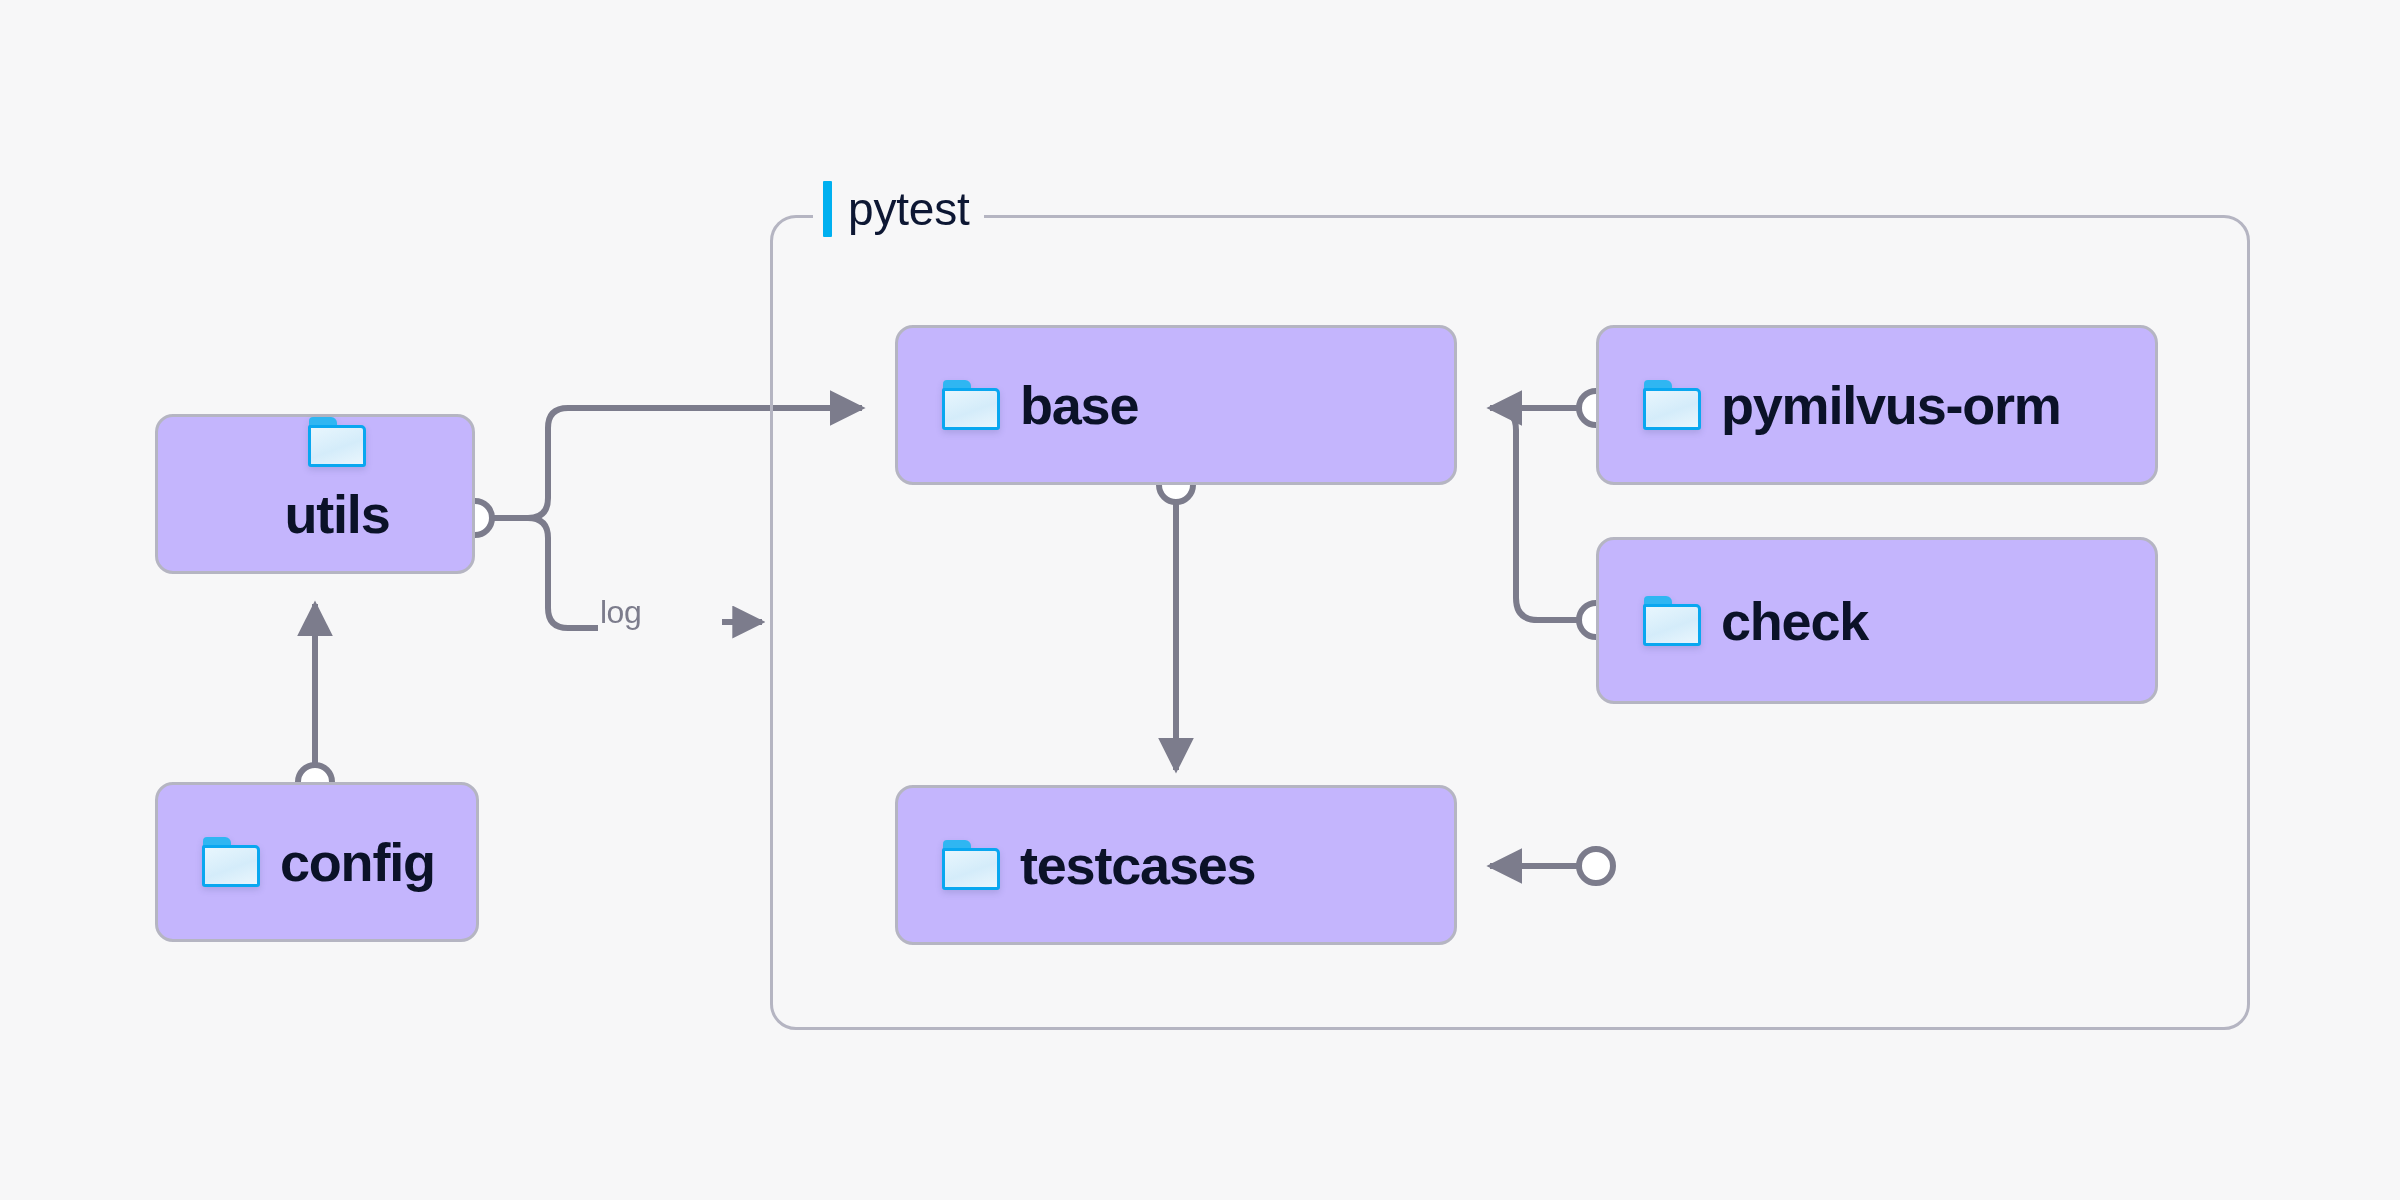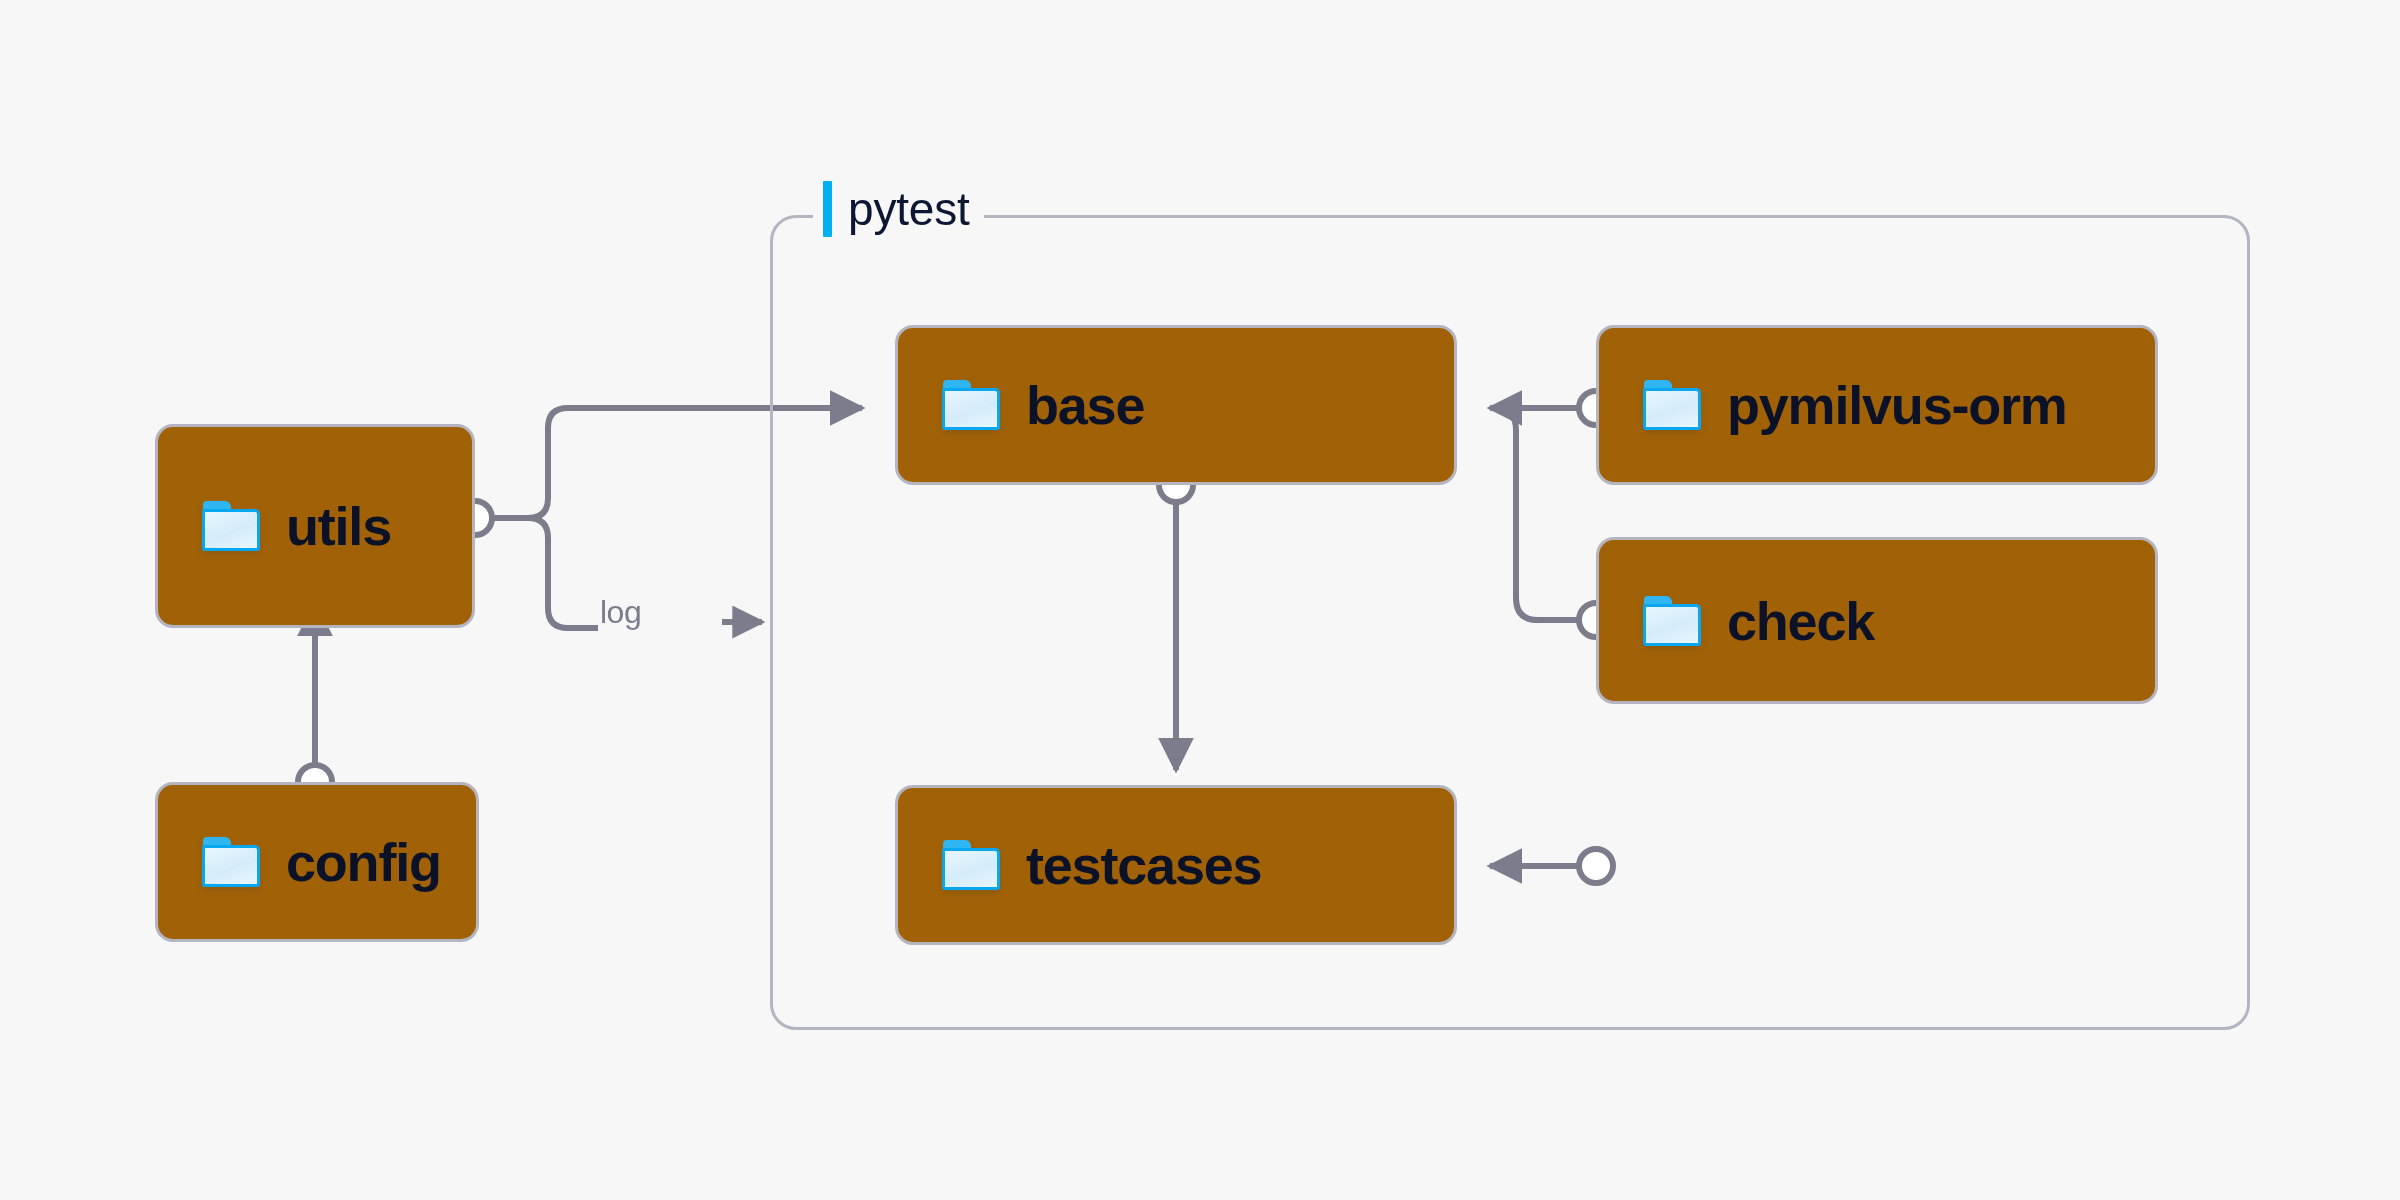--- a/index.html
+++ b/index.html
@@ -61,27 +61,27 @@
     font-size: 46px;
     color: #0d1733;
     letter-spacing: -0.2px;
     line-height: 1;
     white-space: nowrap;
   }
 
   
   .node {
     position: absolute;
-    background: #a16207;
+    background: #c4b5fd;
     border: 3px solid #b5b5c2;
     border-radius: 18px;
     display: flex;
     align-items: center;
     padding-left: 44px;
-    gap: 26px;
+    gap: 20px;
   }
 
   .node-label {
     font-size: 54px;
     font-weight: 700;
     color: #0b1228;
     letter-spacing: -1.2px;
     white-space: nowrap;
     line-height: 1;
   }
@@ -108,21 +108,21 @@
     left: 0;
     top: 8px;
     width: 58px;
     height: 42px;
     border: 3px solid #09a7f0;
     border-radius: 2px 5px 3px 3px;
     background: linear-gradient(160deg, #e8f6fd 0%, #d4ecfa 55%, #eaf6fd 100%);
   }
 
   
-  #node-utils      { left: 155px;  top: 424px; width: 320px; height: 204px; }
+  #node-utils      { left: 155px;  top: 414px; width: 320px; height: 160px; flex-direction: column; }
   #node-config     { left: 155px;  top: 782px; width: 324px; height: 160px; }
   #node-base       { left: 895px;  top: 325px; width: 562px; height: 160px; }
   #node-testcases  { left: 895px;  top: 785px; width: 562px; height: 160px; }
   #node-pymilvus   { left: 1596px; top: 325px; width: 562px; height: 160px; }
   #node-check      { left: 1596px; top: 537px; width: 562px; height: 167px; }
   #node-common     { left: 1596px; top: 785px; width: 562px; height: 160px; }
 
   
   .edge-label {
     position: absolute;

